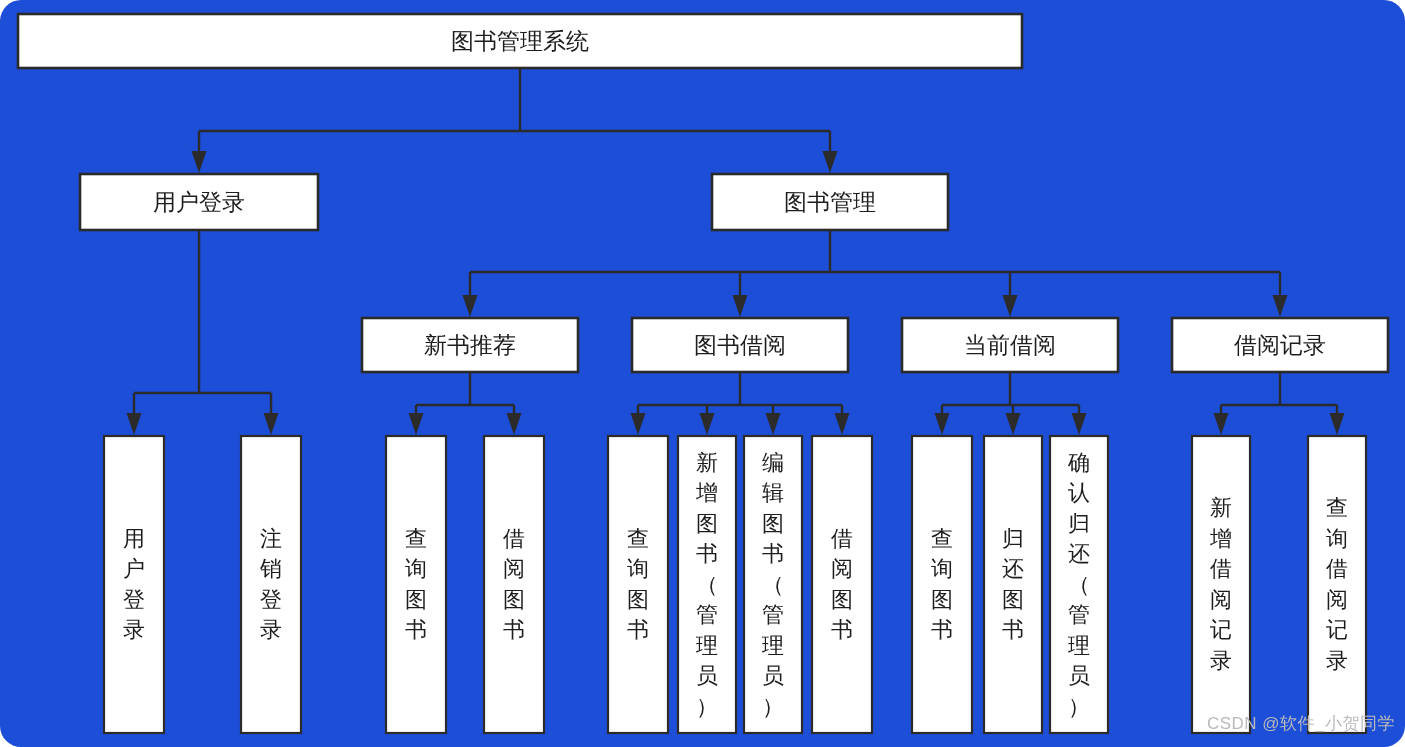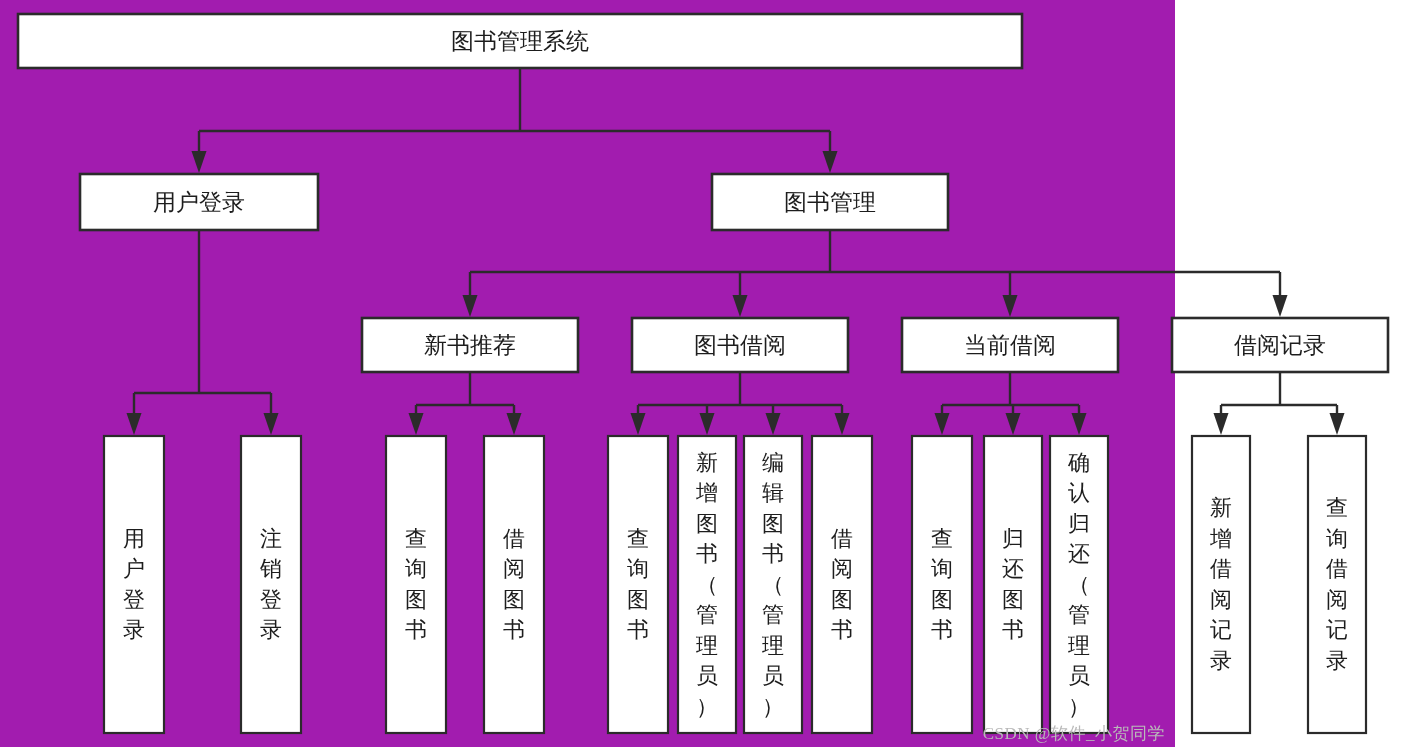--- a/index.html
+++ b/index.html
@@ -9,23 +9,24 @@
     background: #ffffff;
   }
   body {
     width: 1405px;
     height: 747px;
     font-family: "DejaVu Sans", "Liberation Sans", sans-serif;
     overflow: hidden;
   }
   #diagram-root {
     position: relative;
-    width: 1175px;
+    width: 1405px;
     height: 747px;
-    background: #a21caf;
+    background: #1d4ed8;
+    border-radius: 21px;
   }
   svg.flow {
     position: absolute;
     left: 0;
     top: 0;
     width: 1405px;
     height: 747px;
     display: block;
   }
   .node-rect {
@@ -52,22 +53,22 @@
     font-size: 23px;
     text-anchor: middle;
     dominant-baseline: middle;
   }
   .node-label.vertical {
     font-size: 22px;
   }
   .watermark {
     position: absolute;
     right: 10px;
-    bottom: 2px;
-    font-family: Liberation Serif, serif;
+    bottom: 12px;
+    font-family: Liberation Sans, sans-serif;
     font-size: 17px;
     color: #b9b9b9;
     letter-spacing: 0.5px;
     white-space: nowrap;
     user-select: none;
   }
 </style>
 </head>
 <body>
 

